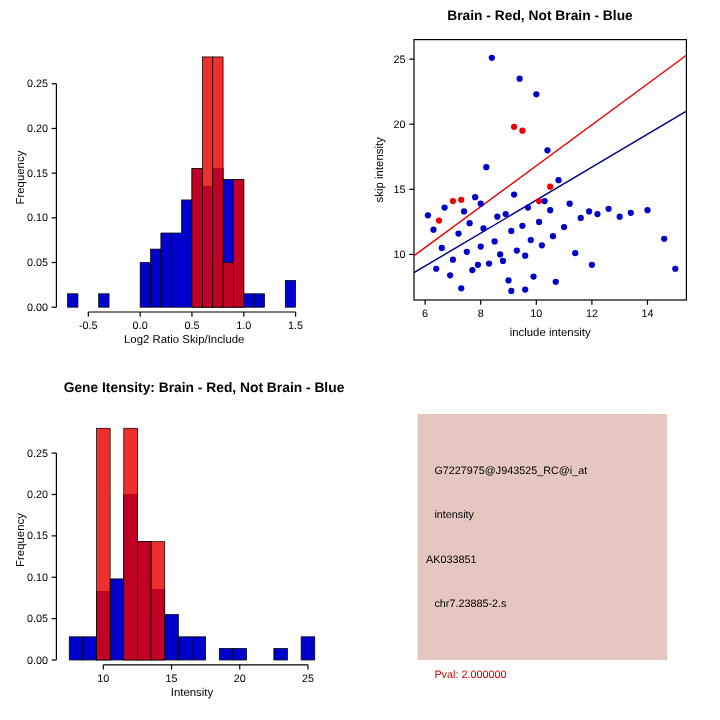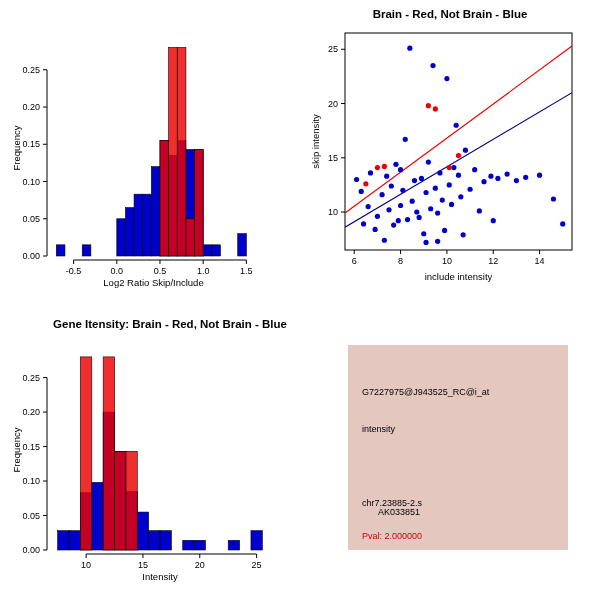--- a/index.html
+++ b/index.html
@@ -1,22 +1,22 @@
 <!DOCTYPE html>
 <html><head>
 <meta charset="utf-8">
 <style>
   html,body{margin:0;padding:0;}
   body{width:600px;height:600px;background:#ffffff;font-family:"Liberation Sans",sans-serif;overflow:hidden;position:relative;}
   .panel{position:absolute;}
   .ptitle{font-size:11.5px;font-weight:bold;color:#000;text-align:center;white-space:nowrap;}
   svg{display:block;}
-  .infobox{background:#e4c8c0;padding-left:12px;}
+  .infobox{background:#e4c8c0;}
   .info-line{font-size:9px;color:#000;}
-  .info-line.red{color:#cc0000;}
+  .info-line.red{color:#cc0000;margin-top:26px;}
 </style>
 </head>
 <body>
 
 <div class="panel" style="left:0;top:0;width:300px;height:300px;">
   <svg id="svg-hist-ratio" width="300" height="300">
       <rect x="56.319148936170215" y="244.82758620689654" width="8.638297872340424" height="11.172413793103459" fill="#0000cc" fill-opacity="1" stroke="#000" stroke-width="0.6"></rect>
       <rect x="82.23404255319149" y="244.82758620689654" width="8.63829787234043" height="11.172413793103459" fill="#0000cc" fill-opacity="1" stroke="#000" stroke-width="0.6"></rect>
       <rect x="116.78723404255318" y="218.75862068965517" width="8.63829787234043" height="37.241379310344826" fill="#0000cc" fill-opacity="1" stroke="#000" stroke-width="0.6"></rect>
       <rect x="125.42553191489361" y="207.58620689655172" width="8.638297872340445" height="48.413793103448285" fill="#0000cc" fill-opacity="1" stroke="#000" stroke-width="0.6"></rect>
@@ -212,16 +212,16 @@
       <line x1="47" y1="77.58620689655172" x2="43" y2="77.58620689655172" stroke="#000" stroke-width="1"></line>
       <text x="40" y="80.58620689655172" font-size="9" font-family="Liberation Sans, sans-serif" fill="#000" text-anchor="end">0.25</text>
       <text x="160" y="280" font-size="9.5" font-family="Liberation Sans, sans-serif" fill="#000" text-anchor="middle">Intensity</text>
       <text x="20" y="150" font-size="9.5" font-family="Liberation Sans, sans-serif" fill="#000" text-anchor="middle" transform="rotate(-90 20 150)">Frequency</text>
     </svg>
 </div>
 
 <div class="panel infobox" style="left:348px;top:345px;width:208px;height:205px;">
   <div class="info-line" style="position:absolute;left:14px;top:42px;">G7227975@J943525_RC@i_at</div>
   <div class="info-line" style="position:absolute;left:14px;top:79px;">intensity</div>
-  <div class="info-line" style="position:absolute;left:30px;top:116px;margin-top:46px;">AK033851</div>
+  <div class="info-line" style="position:absolute;left:7px;top:116px;">AK033851</div>
   <div class="info-line" style="position:absolute;left:14px;top:153px;">chr7.23885-2.s</div>
   <div class="info-line red" style="position:absolute;left:14px;top:186px;">Pval: 2.000000</div>
 </div>
 
 </body></html>

